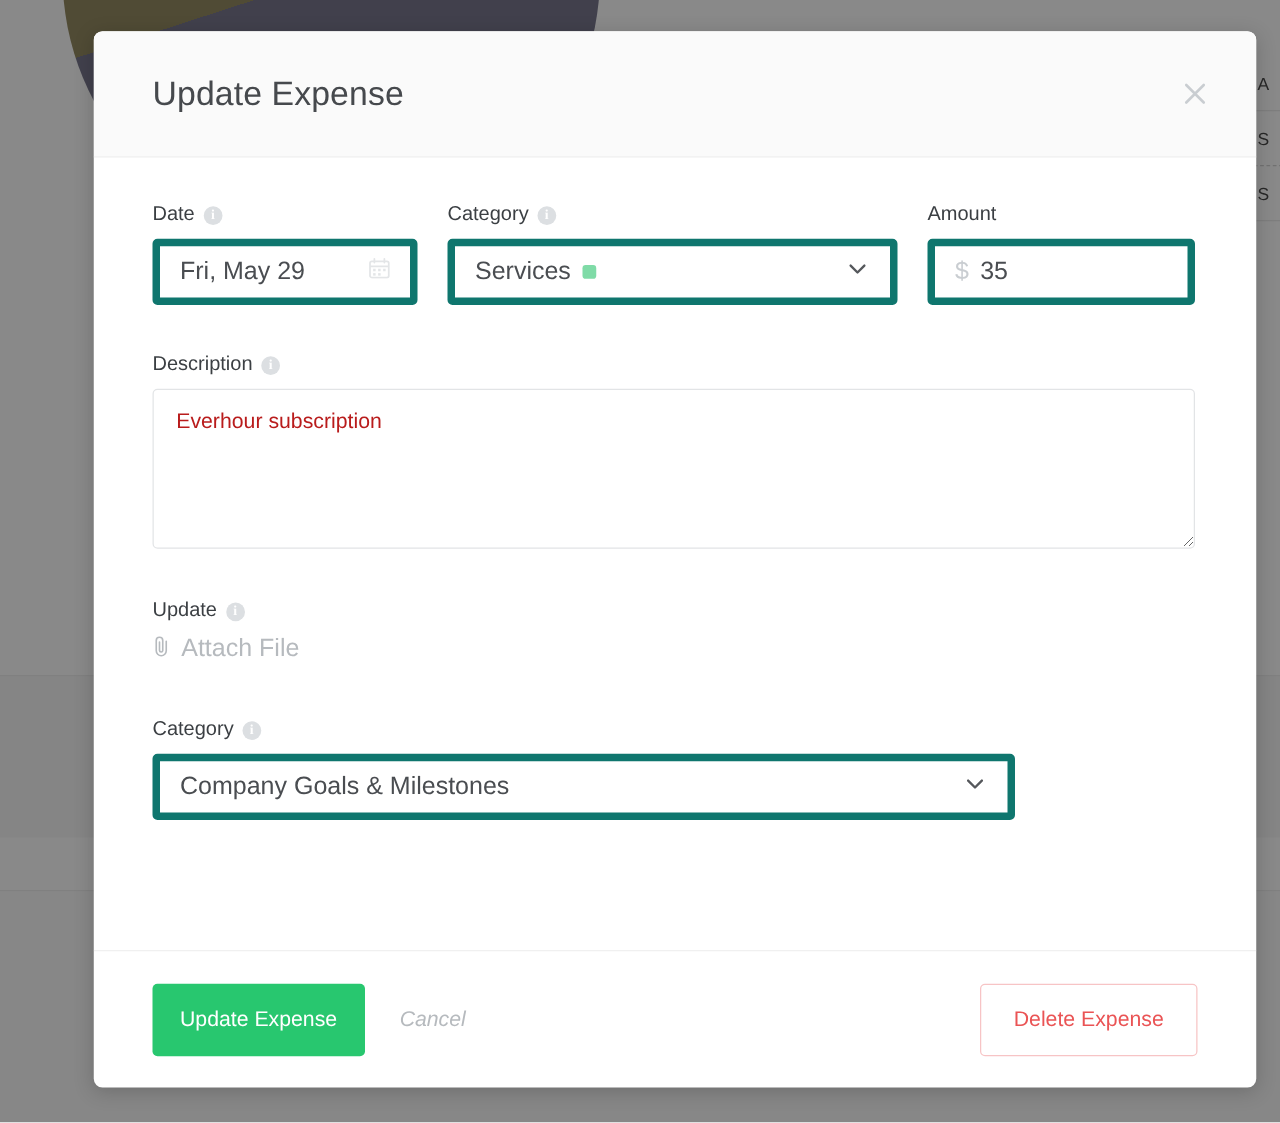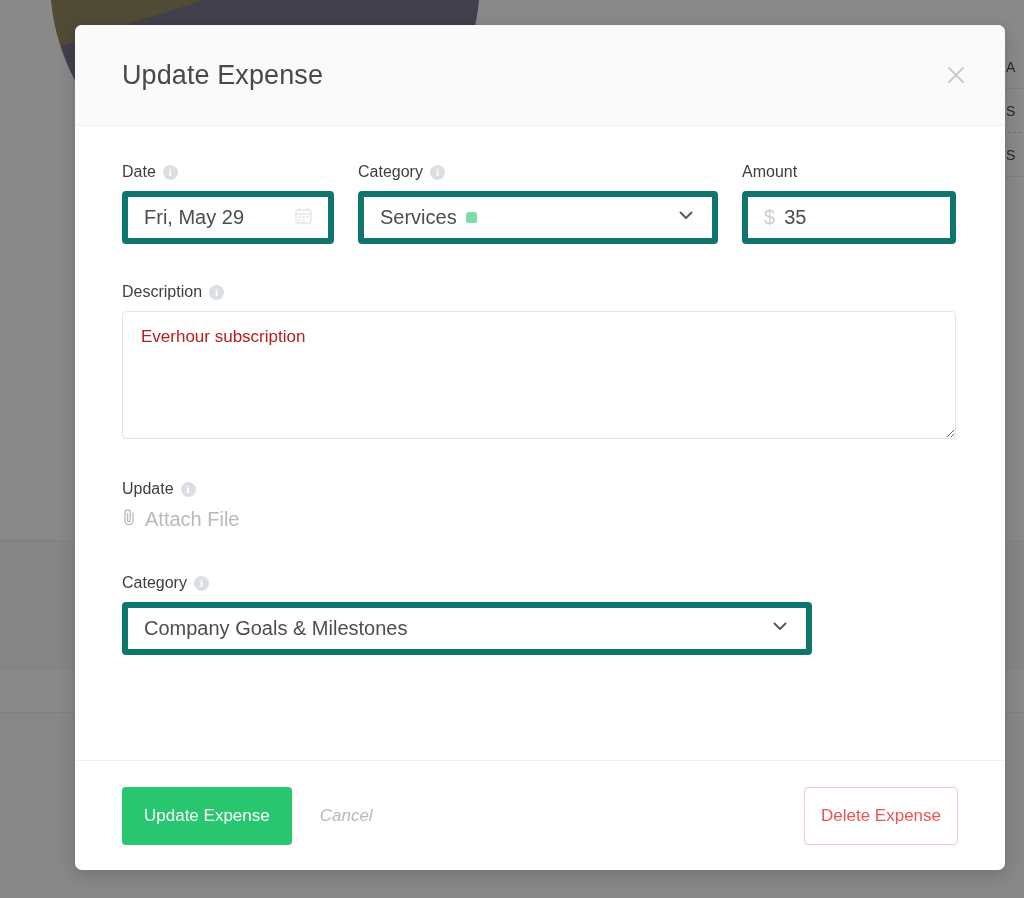--- a/index.html
+++ b/index.html
@@ -221,21 +221,21 @@
     font-family: "Liberation Sans", sans-serif;
     font-style: italic;
   }
   #delete-btn {
     margin-left: auto;
     background: #ffffff;
     color: #ea5455;
     border: 1px solid #f7c4c5;
     border-radius: 4px;
     height: 58px;
-    padding: 0 16px;
+    padding: 0 26px;
     font-size: 17px;
     cursor: pointer;
     font-family: "Liberation Sans", sans-serif;
   }
 </style>
 </head>
 <body>
 
 <div id="backdrop-page">
   <div class="bg-chart"></div>

